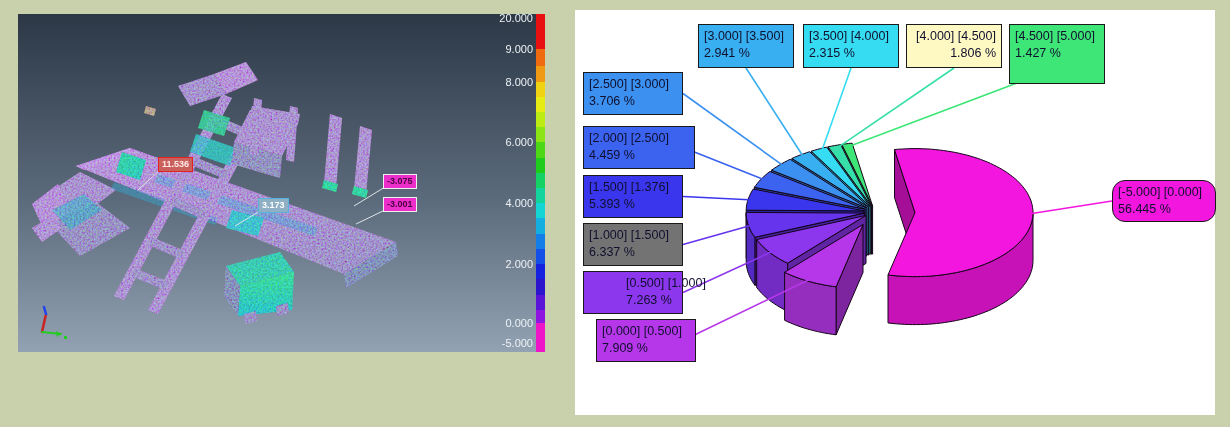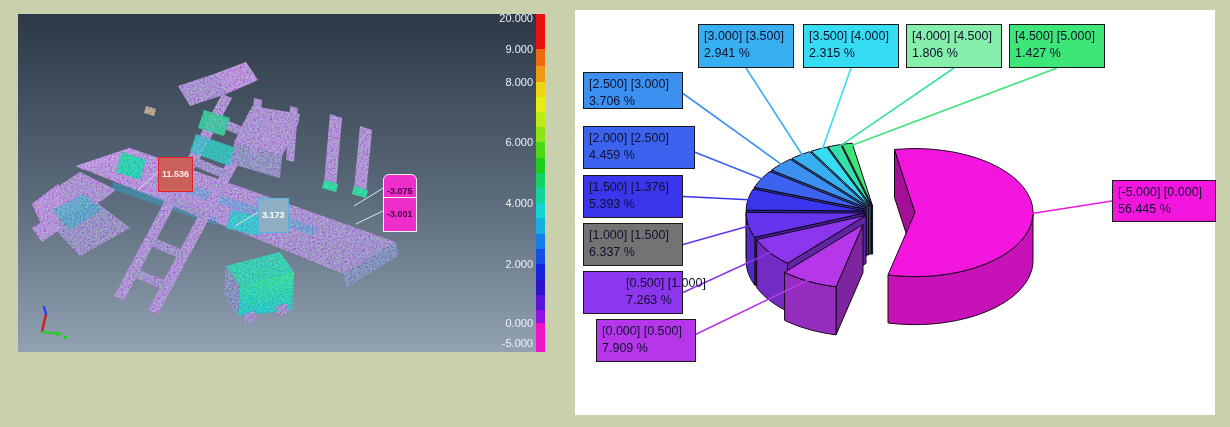--- a/index.html
+++ b/index.html
@@ -13,21 +13,21 @@
     background:linear-gradient(to bottom,#2C3846 0%,#5C6B7C 55%,#93A2B2 100%);
   }
   .panel-left svg{position:absolute;left:0;top:0;}
   .colorbar{position:absolute;top:0;right:0;width:9px;height:338px;}
   .cb-tick{
     position:absolute;right:12px;width:44px;text-align:right;
     font-size:11px;color:#EDF2F6;line-height:8px;
   }
   .anno{
     position:absolute;font-size:9px;font-weight:bold;line-height:11px;
-    padding:11px 3px;border:1px solid;white-space:nowrap;
+    padding:1px 3px;border:1px solid;white-space:nowrap;
   }
   .panel-right{
     position:absolute;left:575px;top:10px;width:640px;height:405px;
     background:#FFFFFF;
   }
   .pie-label{
     position:absolute;border:1px solid #1A1A1A;color:#10102E;
     font-size:12.5px;line-height:17px;padding:3px 5px;box-sizing:border-box;
     white-space:nowrap;
   }
@@ -124,21 +124,21 @@
   <svg id="anno-svg" width="527" height="338" viewBox="0 0 527 338">
       <line x1="142" y1="156" x2="120" y2="176" stroke="#DDE4E8" stroke-width="1"></line>
       <line x1="242" y1="197" x2="217" y2="212" stroke="#DDE4E8" stroke-width="1"></line>
       <line x1="367" y1="173" x2="336" y2="192" stroke="#DDE4E8" stroke-width="1"></line>
       <line x1="367" y1="196" x2="338" y2="210" stroke="#DDE4E8" stroke-width="1"></line>
     </svg>
 
   <div>
       <div class="anno" style="left: 140px; top: 143px; background: rgb(201, 96, 92); border-color: rgb(228, 34, 34); color: rgb(255, 232, 232);">11.536</div>
       <div class="anno" style="left: 240px; top: 184px; background: rgb(143, 176, 196); border-color: rgb(88, 178, 222); color: rgb(255, 255, 255);">3.173</div>
-      <div class="anno" style="left: 365px; top: 160px; background: rgb(237, 46, 203); border-color: rgb(238, 238, 238); color: rgb(74, 0, 64); border-radius: 6px;">-3.075</div>
+      <div class="anno" style="left: 365px; top: 160px; background: rgb(237, 46, 203); border-color: rgb(238, 238, 238); color: rgb(74, 0, 64);">-3.075</div>
       <div class="anno" style="left: 365px; top: 183px; background: rgb(237, 46, 203); border-color: rgb(238, 238, 238); color: rgb(74, 0, 64);">-3.001</div>
     </div>
 
   <div class="colorbar" style="background: linear-gradient(rgb(232, 16, 16) 0%, rgb(232, 16, 16) 10.5%, rgb(240, 106, 16) 10.5%, rgb(240, 106, 16) 15.5%, rgb(240, 154, 20) 15.5%, rgb(240, 154, 20) 20%, rgb(240, 212, 20) 20%, rgb(240, 212, 20) 24.5%, rgb(230, 236, 20) 24.5%, rgb(230, 236, 20) 29%, rgb(188, 236, 20) 29%, rgb(188, 236, 20) 33.5%, rgb(140, 228, 20) 33.5%, rgb(140, 228, 20) 38%, rgb(76, 216, 20) 38%, rgb(76, 216, 20) 42.5%, rgb(30, 204, 30) 42.5%, rgb(30, 204, 30) 47%, rgb(20, 210, 100) 47%, rgb(20, 210, 100) 51.5%, rgb(20, 212, 158) 51.5%, rgb(20, 212, 158) 56%, rgb(20, 212, 212) 56%, rgb(20, 212, 212) 60.5%, rgb(20, 174, 224) 60.5%, rgb(20, 174, 224) 65%, rgb(20, 126, 232) 65%, rgb(20, 126, 232) 69.5%, rgb(20, 80, 232) 69.5%, rgb(20, 80, 232) 74%, rgb(20, 34, 224) 74%, rgb(20, 34, 224) 78.5%, rgb(44, 20, 204) 78.5%, rgb(44, 20, 204) 83%, rgb(90, 20, 216) 83%, rgb(90, 20, 216) 87.5%, rgb(144, 20, 224) 87.5%, rgb(144, 20, 224) 91.5%, rgb(238, 20, 200) 91.5%, rgb(238, 20, 200) 100%);"></div>
   <div>
       <div class="cb-tick" style="top: 0.056px;">20.000</div>
       <div class="cb-tick" style="top: 31.49px;">9.000</div>
       <div class="cb-tick" style="top: 63.6px;">8.000</div>
       <div class="cb-tick" style="top: 124.44px;">6.000</div>
       <div class="cb-tick" style="top: 185.28px;">4.000</div>
@@ -182,21 +182,21 @@
       <line x1="108" y1="234.5" x2="179.1" y2="214.5" stroke="#6534EC" stroke-width="1.6"></line>
       <line x1="108" y1="186.5" x2="178.9" y2="190.0" stroke="#3A36EE" stroke-width="1.6"></line>
       <line x1="108" y1="137.5" x2="191.4" y2="170.6" stroke="#3C63F0" stroke-width="1.6"></line>
       <line x1="108" y1="83.5" x2="209.6" y2="156.7" stroke="#3B90F0" stroke-width="1.6"></line>
       <line x1="171" y1="58" x2="228.9" y2="147.5" stroke="#38AFF0" stroke-width="1.6"></line>
       <line x1="276" y1="58" x2="246.4" y2="141.9" stroke="#35DCF2" stroke-width="1.6"></line>
       <line x1="379" y1="58" x2="261.2" y2="138.6" stroke="#36DFA9" stroke-width="1.6"></line>
       <line x1="482" y1="58" x2="273.2" y2="136.8" stroke="#3EE677" stroke-width="1.6"></line>
     </svg>
   <div>
-      <div class="pie-label" style="left: 537px; top: 170px; width: 104px; height: 42px; background: rgb(243, 22, 223);">
+      <div class="pie-label" style="left: 537px; top: 170px; width: 104px; height: 42px; background: rgb(243, 22, 223); border-radius: 13px;">
         <div>[-5.000] [0.000]</div>
         <div>56.445 %</div>
       </div>
       <div class="pie-label" style="left: 8px; top: 309px; width: 100px; height: 43px; background: rgb(182, 55, 233); margin-left: 13px;">
         <div>[0.000] [0.500]</div>
         <div>7.909 %</div>
       </div>
       <div class="pie-label" style="left: 8px; top: 261px; width: 100px; height: 43px; background: rgb(140, 54, 238); padding-left: 42px;">
         <div>[0.500] [1.000]</div>
         <div>7.263 %</div>
@@ -206,34 +206,34 @@
         <div>6.337 %</div>
       </div>
       <div class="pie-label" style="left: 8px; top: 165px; width: 100px; height: 43px; background: rgb(58, 54, 238);">
         <div>[1.500] [1.376]</div>
         <div>5.393 %</div>
       </div>
       <div class="pie-label" style="left: 8px; top: 116px; width: 112px; height: 43px; background: rgb(60, 99, 240);">
         <div>[2.000] [2.500]</div>
         <div>4.459 %</div>
       </div>
-      <div class="pie-label" style="left: 8px; top: 62px; width: 100px; height: 37px; background: rgb(59, 144, 240);">
+      <div class="pie-label" style="left: 8px; top: 62px; width: 100px; height: 43px; background: rgb(59, 144, 240);">
         <div>[2.500] [3.000]</div>
         <div>3.706 %</div>
       </div>
       <div class="pie-label" style="left: 123px; top: 14px; width: 96px; height: 44px; background: rgb(56, 175, 240);">
         <div>[3.000] [3.500]</div>
         <div>2.941 %</div>
       </div>
       <div class="pie-label" style="left: 228px; top: 14px; width: 96px; height: 44px; background: rgb(53, 220, 242);">
         <div>[3.500] [4.000]</div>
         <div>2.315 %</div>
       </div>
-      <div class="pie-label" style="left: 331px; top: 14px; width: 96px; height: 44px; background: #86efac;">
+      <div class="pie-label" style="left: 331px; top: 14px; width: 96px; height: 44px; background: #fef9c3; text-align: right;">
         <div>[4.000] [4.500]</div>
         <div>1.806 %</div>
       </div>
-      <div class="pie-label" style="left: 434px; top: 14px; width: 96px; height: 44px; background: rgb(62, 230, 119);">
+      <div class="pie-label" style="left: 434px; top: 14px; width: 96px; height: 60px; background: rgb(62, 230, 119);">
         <div>[4.500] [5.000]</div>
         <div>1.427 %</div>
       </div>
     </div>
 </div>
 
 </body></html>

